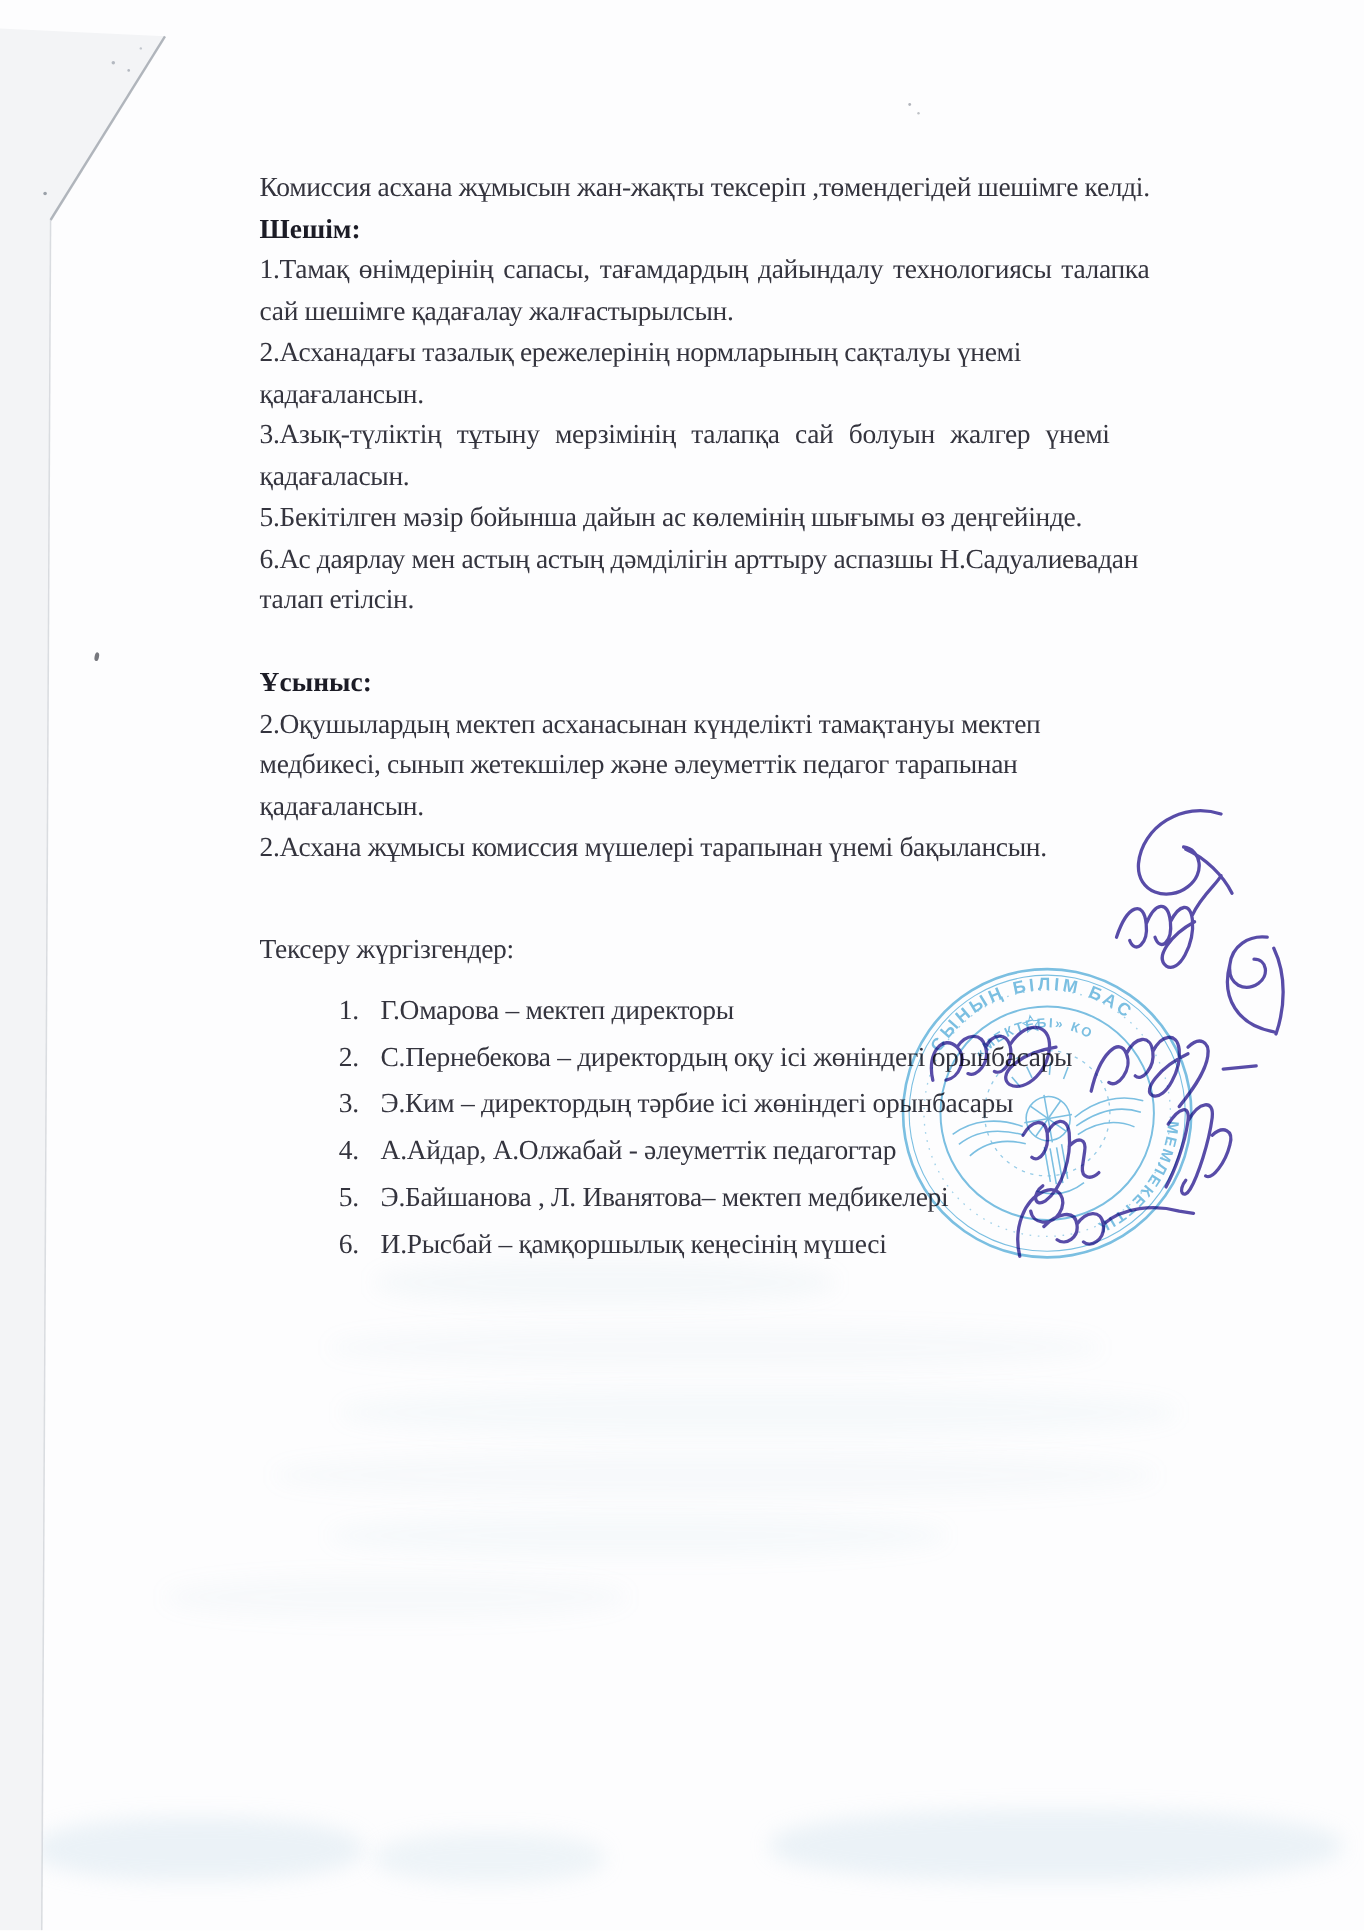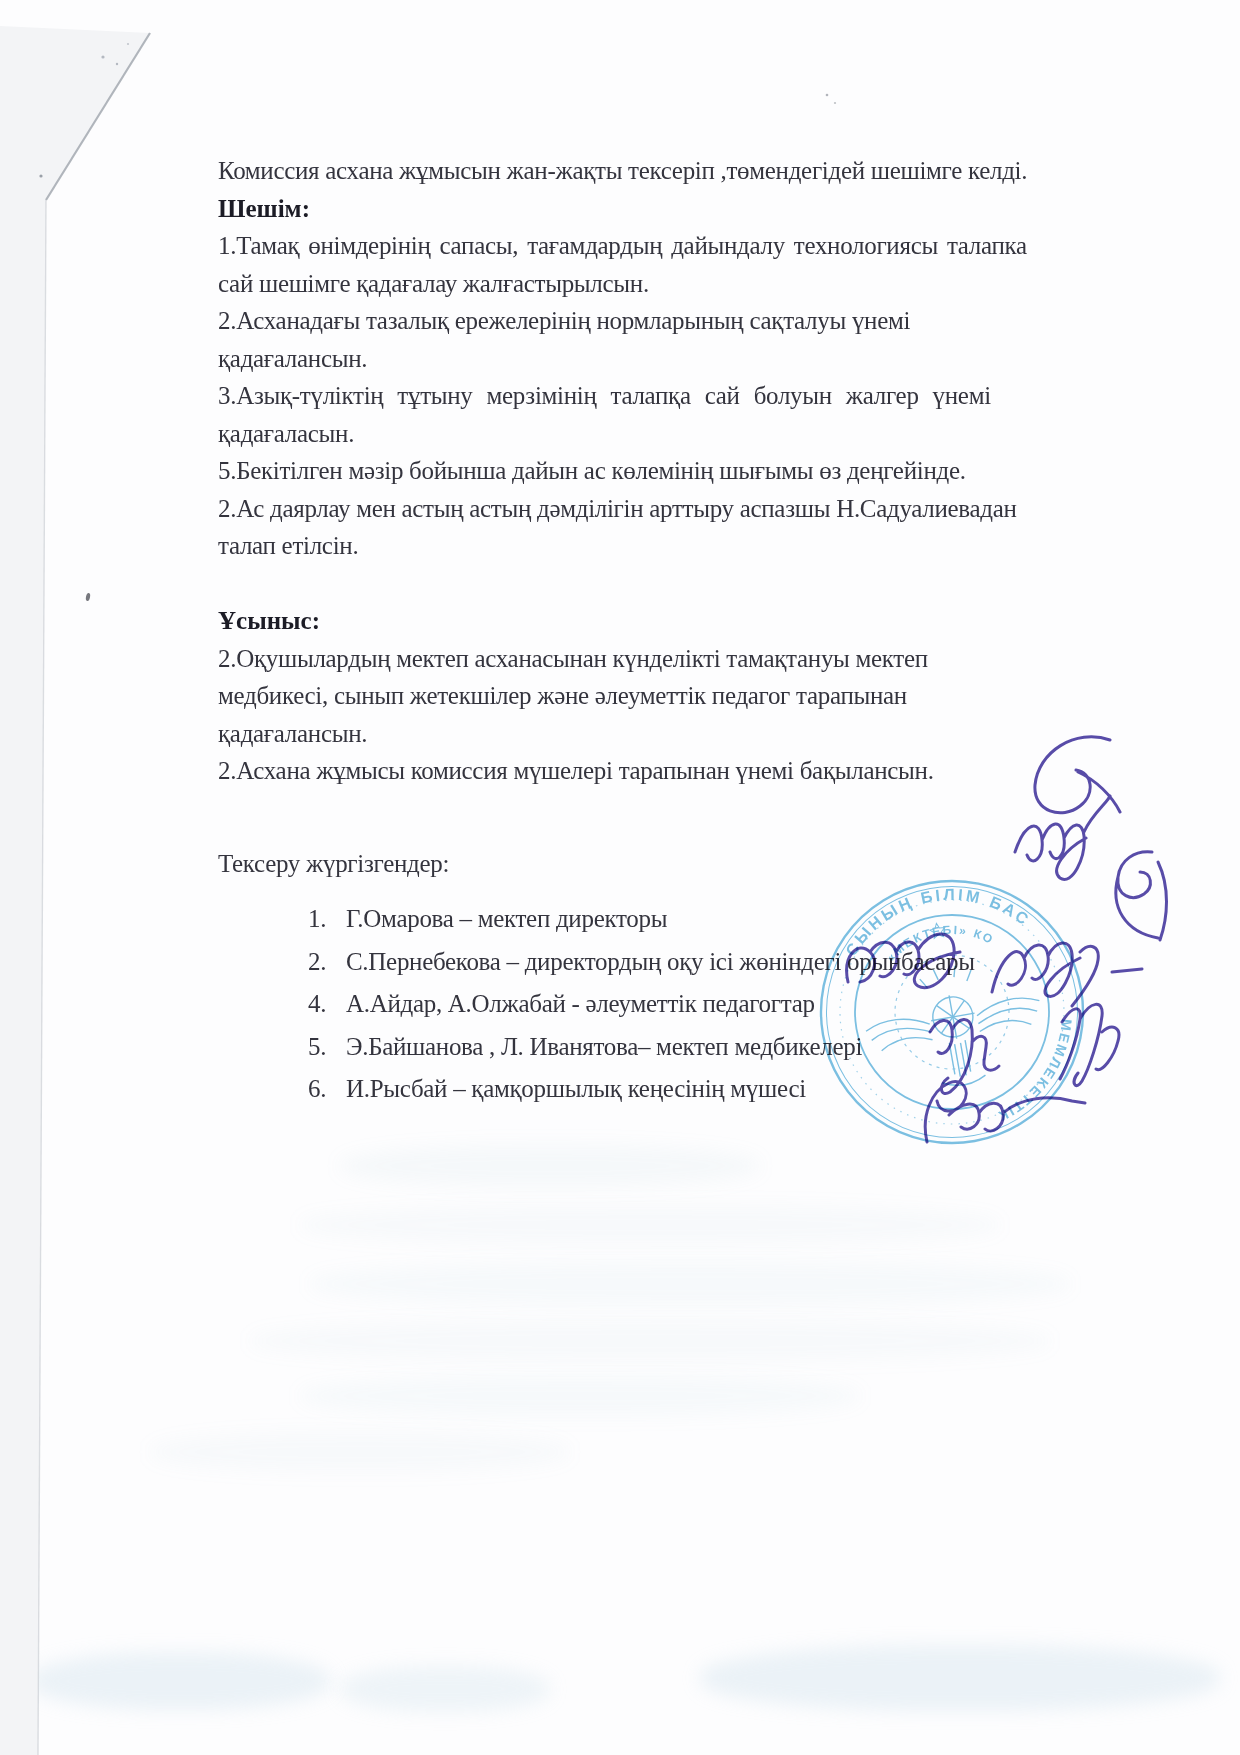--- a/index.html
+++ b/index.html
@@ -9,21 +9,21 @@
     font-family:"Liberation Serif","DejaVu Serif",serif;
   }
   .layer{position:absolute;left:0;top:0;width:1240px;height:1755px;pointer-events:none;}
   
   .bleed{position:absolute;border-radius:45%;filter:blur(9px);}
   
   .doc-text{
     position:absolute;left:218px;top:152px;width:822px;z-index:2;
     color:var(--text,#34343e);font-size:25px;letter-spacing:-0.3px;
   }
-  .line{height:37.5px;line-height:37.5px;white-space:nowrap;}
+  .line{height:37.5px;line-height:37.5px;white-space:nowrap;margin-left:18px;}
   .heading{font-weight:bold;color:var(--heading,#1c1c26);letter-spacing:0;}
   .spacer{height:37.5px;}
   .ws-sm{word-spacing:3px;}
   .ws-lg{word-spacing:8px;}
   .inspectors-heading{margin-top:55px;}
   .insp-list{margin-top:16px;}
   .insp-item{height:42.6px;line-height:42.6px;white-space:nowrap;padding-left:90px;}
   .insp-num{display:inline-block;width:38px;}
   
   .stamp{
@@ -73,39 +73,42 @@
   <div class="line">Комиссия асхана жұмысын жан-жақты тексеріп ,төмендегідей шешімге келді.</div>
   <div class="line heading">Шешім:</div>
 
   <div class="line ws-sm">1.Тамақ өнімдерінің сапасы, тағамдардың дайындалу технологиясы талапка</div>
   <div class="line">сай шешімге қадағалау жалғастырылсын.</div>
   <div class="line">2.Асханадағы тазалық ережелерінің нормларының сақталуы үнемі</div>
   <div class="line">қадағалансын.</div>
   <div class="line ws-lg">3.Азық-түліктің тұтыну мерзімінің талапқа сай болуын жалгер үнемі</div>
   <div class="line">қадағаласын.</div>
   <div class="line">5.Бекітілген мәзір бойынша дайын ас көлемінің шығымы өз деңгейінде.</div>
-  <div class="line">2.Ас даярлау мен астың астың дәмділігін арттыру аспазшы  Н.Садуалиевадан</div>
+  <div class="line">6.Ас даярлау мен астың астың дәмділігін арттыру аспазшы  Н.Садуалиевадан</div>
   <div class="line">талап етілсін.</div>
 
   <div class="spacer"></div>
 
   <div class="line heading">Ұсыныс:</div>
   <div class="line">2.Оқушылардың мектеп асханасынан күнделікті тамақтануы мектеп</div>
   <div class="line">медбикесі, сынып жетекшілер және әлеуметтік педагог  тарапынан</div>
   <div class="line">қадағалансын.</div>
   <div class="line">2.Асхана жұмысы комиссия мүшелері тарапынан үнемі бақылансын.</div>
 
   <div class="line inspectors-heading">Тексеру жүргізгендер:</div>
 
   <div class="insp-list">
     <div class="insp-item">
       <span class="insp-num">1.</span><span>Г.Омарова – мектеп директоры</span>
     </div>
     <div class="insp-item">
       <span class="insp-num">2.</span><span>С.Пернебекова – директордың оқу ісі жөніндегі орынбасары</span>
+    </div>
+    <div class="insp-item">
+      <span class="insp-num">3.</span><span>Э.Ким – директордың тәрбие ісі жөніндегі орынбасары</span>
     </div>
     <div class="insp-item">
       <span class="insp-num">4.</span><span>А.Айдар, А.Олжабай - әлеуметтік педагогтар</span>
     </div>
     <div class="insp-item">
       <span class="insp-num">5.</span><span>Э.Байшанова , Л. Иванятова– мектеп медбикелері</span>
     </div>
     <div class="insp-item">
       <span class="insp-num">6.</span><span>И.Рысбай – қамқоршылық кеңесінің мүшесі</span>
     </div>

